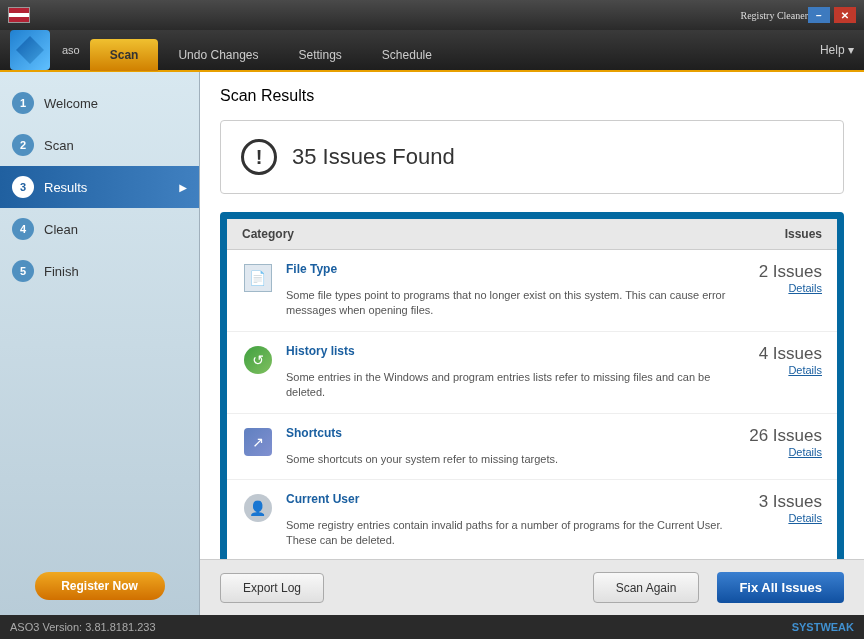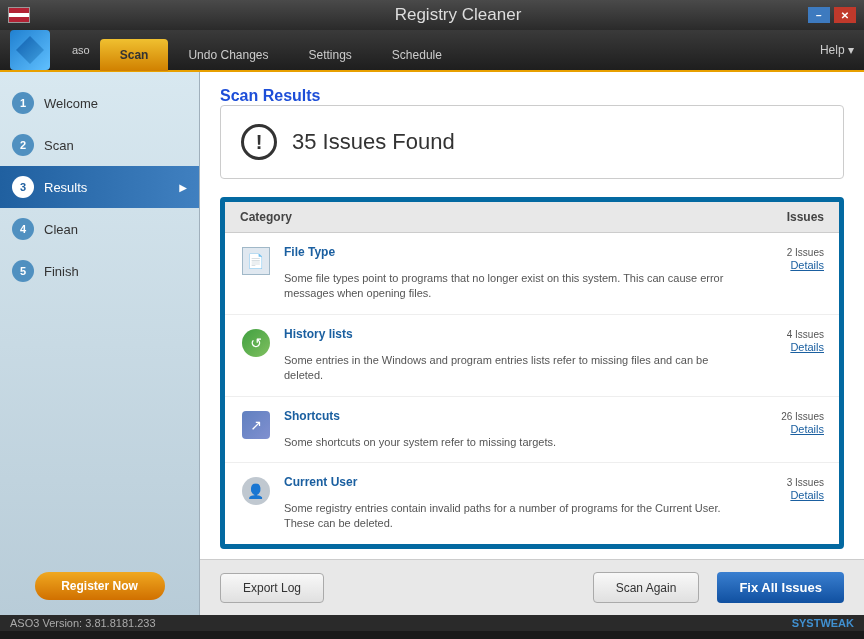--- a/index.html
+++ b/index.html
@@ -17,21 +17,21 @@
     .title-bar {
       background: linear-gradient(to bottom, #4a4a4a, #2a2a2a);
       height: 30px;
       display: flex;
       align-items: center;
       justify-content: space-between;
       padding: 0 8px;
       color: white;
     }
     .title-bar-left { width: 100px; display: flex; align-items: center; gap: 6px; }
-    .title-bar-title { flex: 1; text-align: center; font-size: 17px; color: #ddd; }
+    .title-bar-title { flex: 1; text-align: right; font-size: 10px; color: #ddd; font-family: Liberation Serif, serif; }
     .title-bar-controls { display: flex; align-items: center; gap: 4px; }
     .win-btn {
       width: 22px; height: 16px; border: none; cursor: pointer;
       display: flex; align-items: center; justify-content: center;
       font-size: 10px; font-weight: bold;
     }
     .win-btn-min { background: #3d7abf; color: white; }
     .win-btn-close { background: #c0392b; color: white; }
     .flag-icon {
       width: 22px; height: 16px;
@@ -45,21 +45,21 @@
       background: linear-gradient(to bottom, #3a3a3a, #1e1e1e);
       height: 42px;
       display: flex;
       align-items: center;
       padding: 0 10px;
       border-bottom: 2px solid #e8a000;
     }
     .nav-logo-area {
       display: flex;
       align-items: center;
-      gap: 22px;
+      gap: 12px;
       margin-right: 10px;
     }
     .nav-logo {
       width: 40px; height: 40px;
       background: linear-gradient(135deg, #2080d0, #60c0ff);
       border-radius: 4px;
       display: flex; align-items: center; justify-content: center;
       position: relative;
     }
     .nav-logo::before {
@@ -173,22 +173,23 @@
       display: flex;
       flex-direction: column;
     }
     .content-inner {
       flex: 1;
       padding: 15px 20px;
       overflow-y: auto;
     }
     .content-title {
       font-size: 16px;
-      font-weight: bold;
-      color: #1d4ed8;
+      font-weight: normal;
+      color: #000000;
+      margin-bottom: 15px;
     }
 
     
     .issues-banner {
       border: 1px solid #ccc;
       border-radius: 4px;
       padding: 18px 20px;
       display: flex;
       align-items: center;
       gap: 15px;
@@ -206,21 +207,21 @@
       flex-shrink: 0;
     }
     .issues-count {
       font-size: 22px;
       font-weight: normal;
       color: #333;
     }
 
     
     .results-table {
-      border: 5px solid #0369a1;
+      border: 7px solid #0369a1;
       border-radius: 4px;
       overflow: hidden;
     }
     .results-header {
       display: flex;
       justify-content: space-between;
       padding: 8px 15px;
       background: #e8e8e8;
       border-bottom: 1px solid #ccc;
       font-weight: bold;
@@ -253,21 +254,21 @@
       font-size: 11px;
       margin-top: 12px;
       line-height: 1.4;
     }
     .result-count {
       text-align: right;
       min-width: 75px;
       flex-shrink: 0;
     }
     .count-text {
-      font-size: 10px;
+      font-size: 17px;
       color: #555;
     }
     .details-link {
       color: #1a5fa0;
       font-size: 11px;
       text-decoration: underline;
       cursor: pointer;
       display: block;
       text-align: right;
     }
@@ -335,21 +336,21 @@
       color: white;
     }
 
     
     .status-bar {
       background: #2a2a2a;
       height: 16px;
       display: flex;
       align-items: center;
       justify-content: space-between;
-      padding: 4px 10px;
+      padding: 12px 10px;
       color: #aaa;
       font-size: 11px;
     }
     .systweak-logo {
       color: #888;
       font-size: 11px;
     }
     .systweak-logo span { color: #4090d0; font-weight: bold; }
   </style>
 </head>

